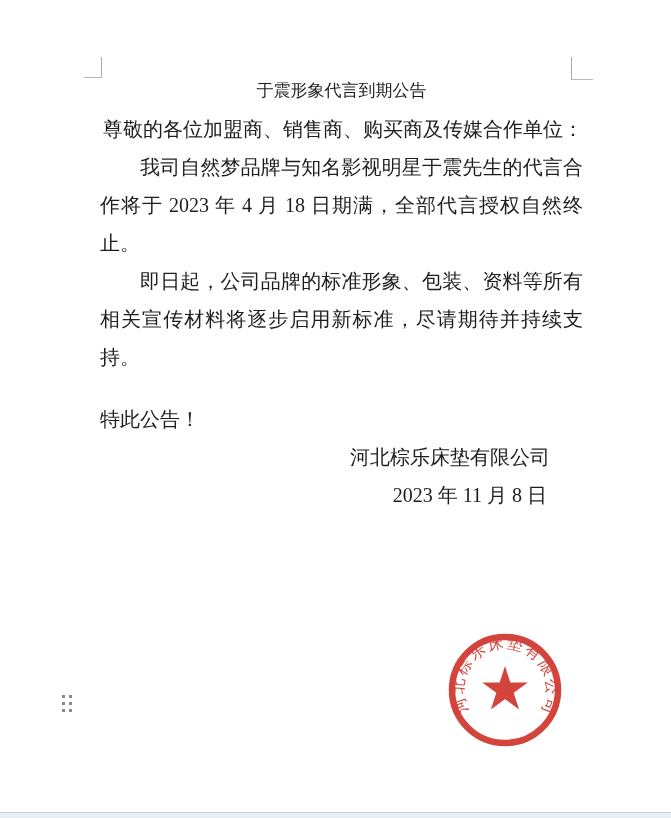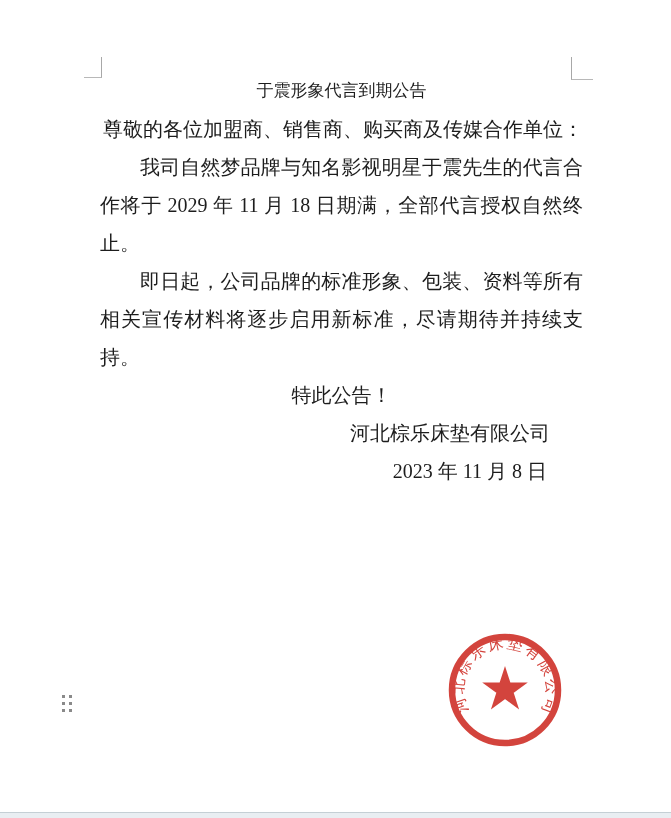--- a/index.html
+++ b/index.html
@@ -56,22 +56,22 @@
     margin: 0;
     text-align: right;
   }
   .body-para {
     margin: 0;
     text-indent: 2em;
     text-align: justify;
     text-justify: inter-character;
   }
   .closing {
-    margin: 0 0 0 0;
-    text-align: center;
+    margin: 24px 0 0 0;
+    text-align: left;
   }
   .signature-line {
     margin: 0;
     text-align: right;
     padding-right: 33px;
   }
   .date-line {
     margin: 0;
     text-align: right;
     padding-right: 36px;
@@ -126,21 +126,21 @@
 <body>
 
 <div class="page">
 
   <div class="crop-mark tl"></div>
   <div class="crop-mark tr"></div>
 
   <div class="text-block">
     <h1 class="doc-title">于震形象代言到期公告</h1>
     <p class="salutation">尊敬的各位加盟商、销售商、购买商及传媒合作单位：</p>
-    <p class="body-para">我司自然梦品牌与知名影视明星于震先生的代言合作将于 2029 年 11 月 18 日期满，全部代言授权自然终止。</p>
+    <p class="body-para">我司自然梦品牌与知名影视明星于震先生的代言合作将于 2023 年 4 月 18 日期满，全部代言授权自然终止。</p>
     <p class="body-para">即日起，公司品牌的标准形象、包装、资料等所有相关宣传材料将逐步启用新标准，尽请期待并持续支持。</p>
     <p class="closing">特此公告！</p>
     <p class="signature-line">河北棕乐床垫有限公司</p>
     <p class="date-line">2023 年 11 月 8 日</p>
   </div>
 
   <svg class="seal" viewBox="0 0 140 140" xmlns="http://www.w3.org/2000/svg">
     <circle cx="70" cy="70" r="53" fill="none" stroke="#d0342c" stroke-width="6.5"></circle>
     <path id="seal-arc" d="M 33.6,91 A 42,42 0 1 1 106.4,91" fill="none"></path>
     <text font-size="15.5" fill="#d0342c" font-family="Liberation Serif, DejaVu Serif, serif">

